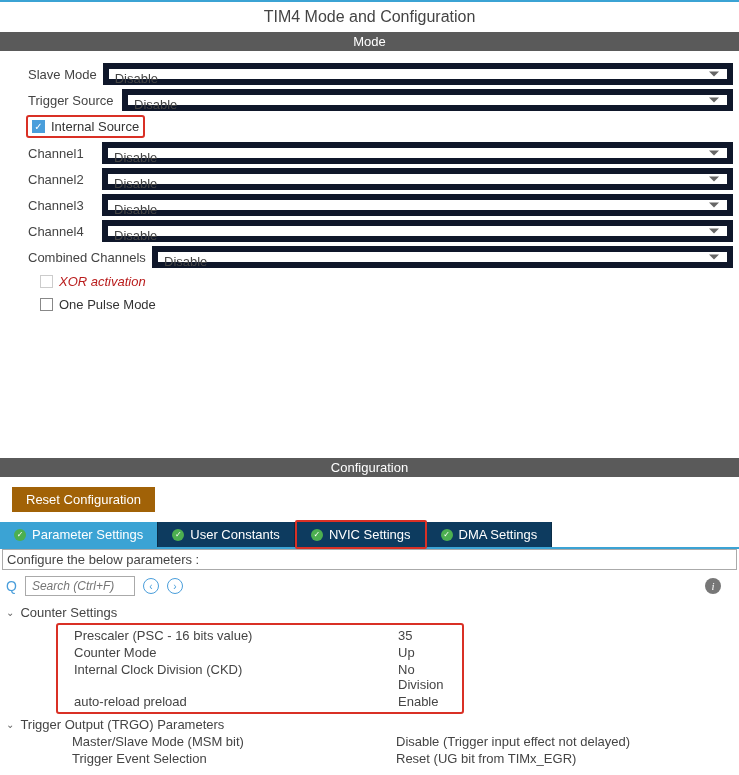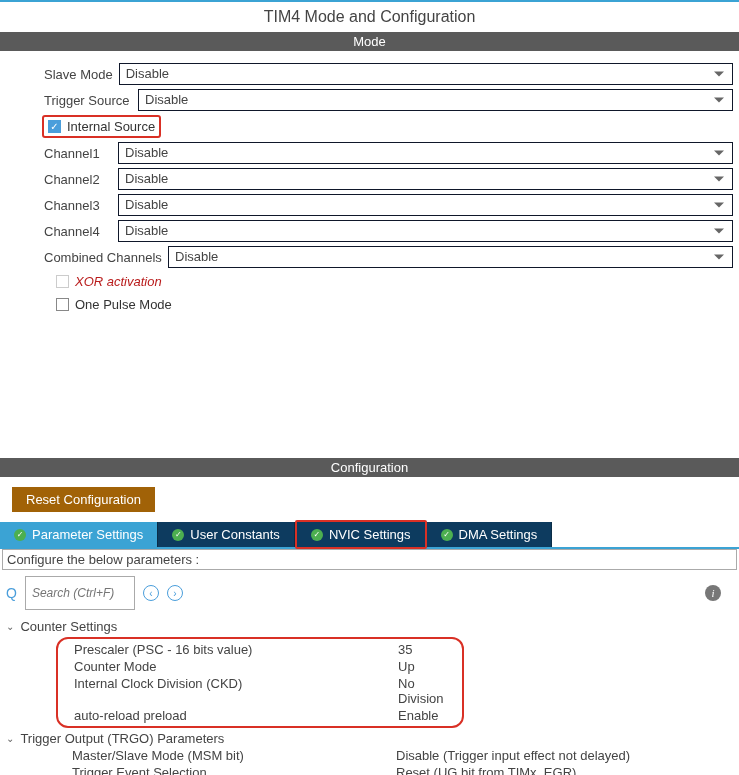--- a/index.html
+++ b/index.html
@@ -17,36 +17,36 @@
     font-size: 16px;
     color: #444;
   }
   .section-header {
     background: #5a5a5a;
     color: #fff;
     text-align: center;
     padding: 2px 0;
     font-size: 13px;
   }
-  .mode-panel { padding: 8px 6px 30px 24px; }
+  .mode-panel { padding: 8px 6px 30px 8px; }
   .form-row {
     display: flex;
     align-items: center;
     margin: 4px 0 4px 20px;
   }
   .form-row label {
     width: auto;
     min-width: 68px;
     color: #444;
     margin-right: 6px;
   }
   .dropdown {
     flex: 1;
     height: 22px;
-    border: 1px solid #0f172a;
+    border: 6px solid #0f172a;
     background: #fff;
     position: relative;
     padding: 2px 24px 2px 6px;
     color: #444;
     cursor: pointer;
   }
   .dropdown::after {
     content: "";
     position: absolute;
     right: 8px; top: 50%;
@@ -142,21 +142,21 @@
     gap: 8px;
   }
   .search-icon { color: #4a9edb; font-size: 14px; }
   .search-input {
     border: 1px solid #aaa;
     padding: 2px 6px;
     font-size: 12px;
     font-style: italic;
     color: #999;
     width: 110px;
-    height: 34px;
+    height: 20px;
   }
   .nav-btn {
     width: 16px; height: 16px;
     border: 1.5px solid #4a9edb;
     border-radius: 50%;
     color: #4a9edb;
     display: flex; align-items: center; justify-content: center;
     font-size: 10px;
     cursor: pointer;
   }
@@ -176,21 +176,21 @@
   .tree-header {
     display: flex; align-items: center;
     gap: 6px;
     color: #444;
     cursor: pointer;
     padding: 1px 0;
   }
   .chevron { font-size: 10px; color: #666; }
   .param-box {
     border: 2px solid #d93025;
-    border-radius: 12px;
+    border-radius: 3px;
     margin: 2px 0 2px 50px;
     width: 408px;
     padding: 2px 0;
   }
   .param-row {
     display: flex;
     padding: 1px 0 1px 16px;
     color: #444;
   }
   .param-row.outside { margin-left: 50px; padding-left: 16px; }

